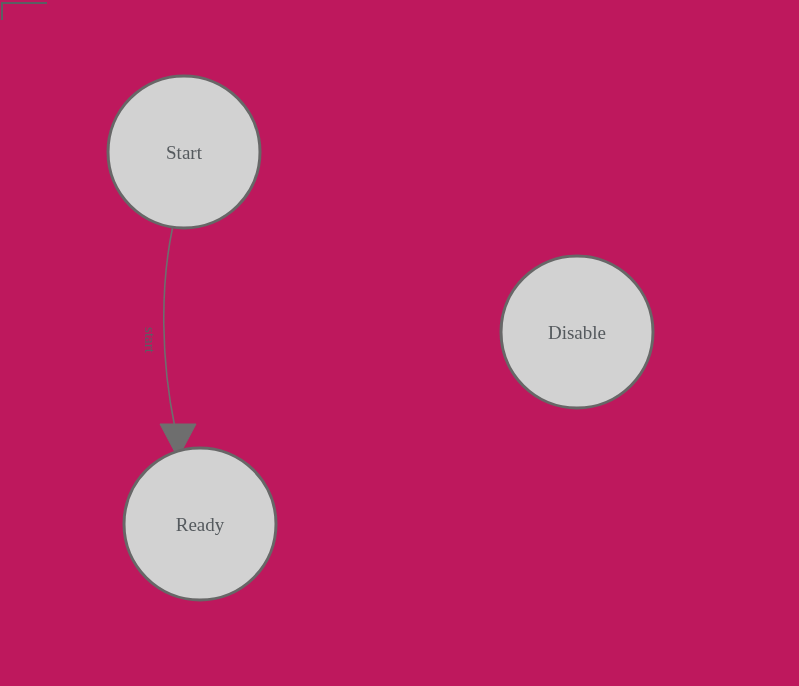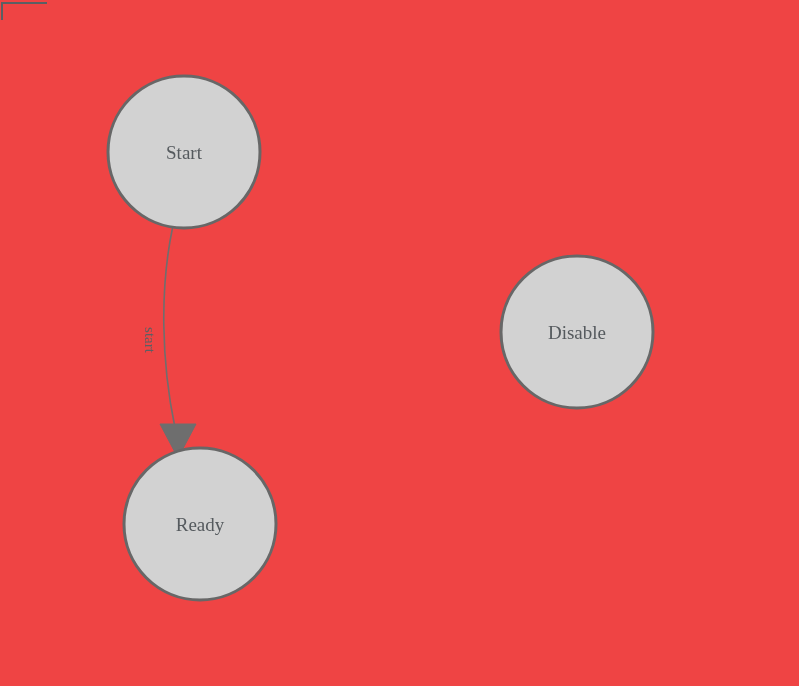--- a/index.html
+++ b/index.html
@@ -8,21 +8,21 @@
     padding: 0;
     background: #ffffff;
   }
   body {
     font-family: "Liberation Serif", "DejaVu Serif", serif;
   }
   #canvas {
     position: relative;
     width: 799px;
     height: 686px;
-    background: #ef4444;
+    background: #be185d;
     overflow: hidden;
   }
   #diagram-svg {
     position: absolute;
     top: 0;
     left: 0;
     width: 799px;
     height: 686px;
   }
   .node-label {

